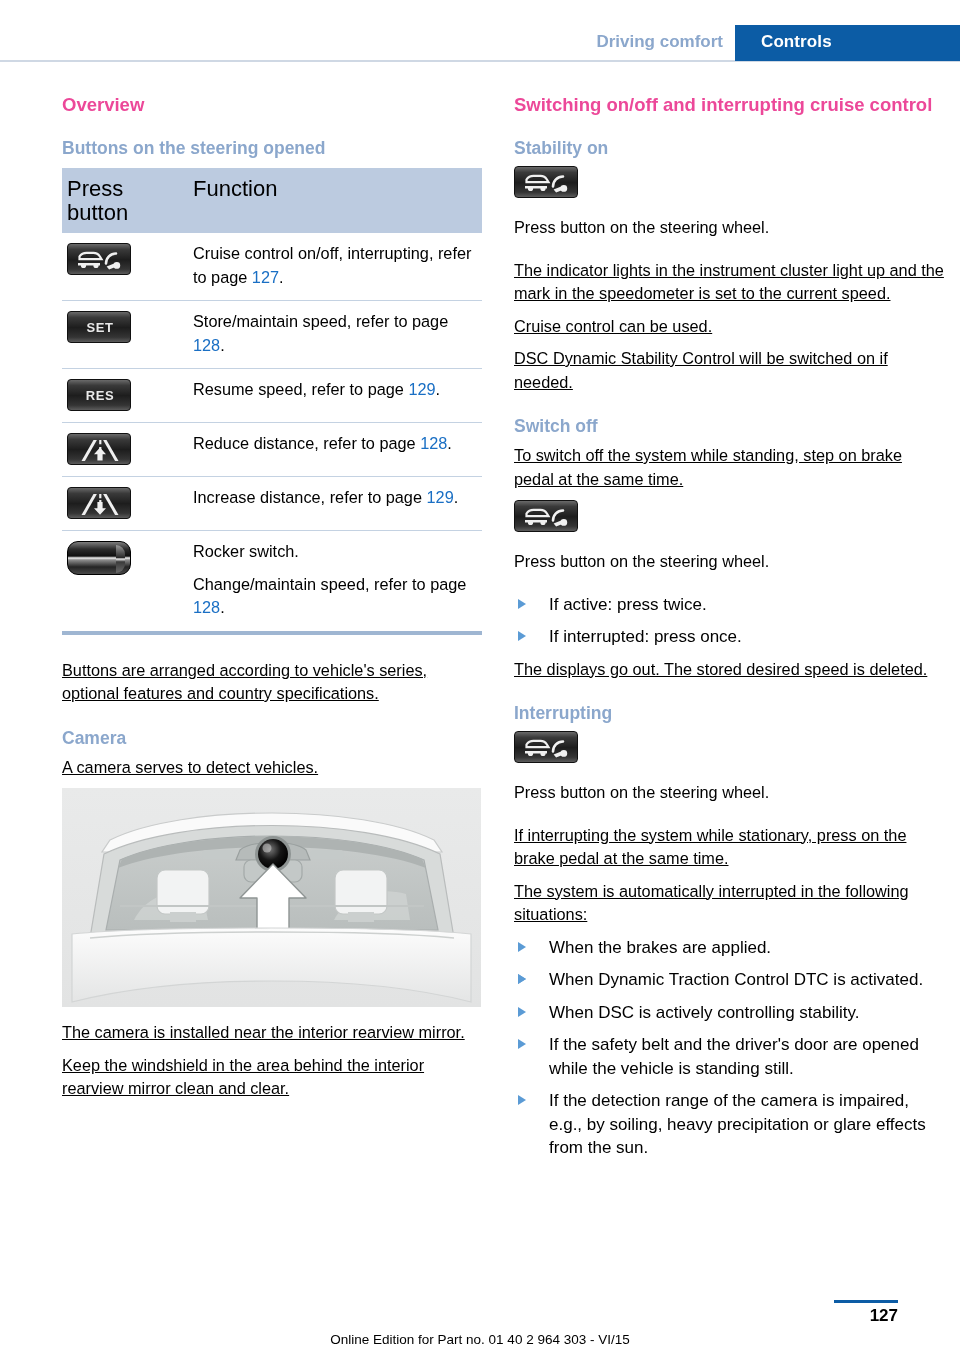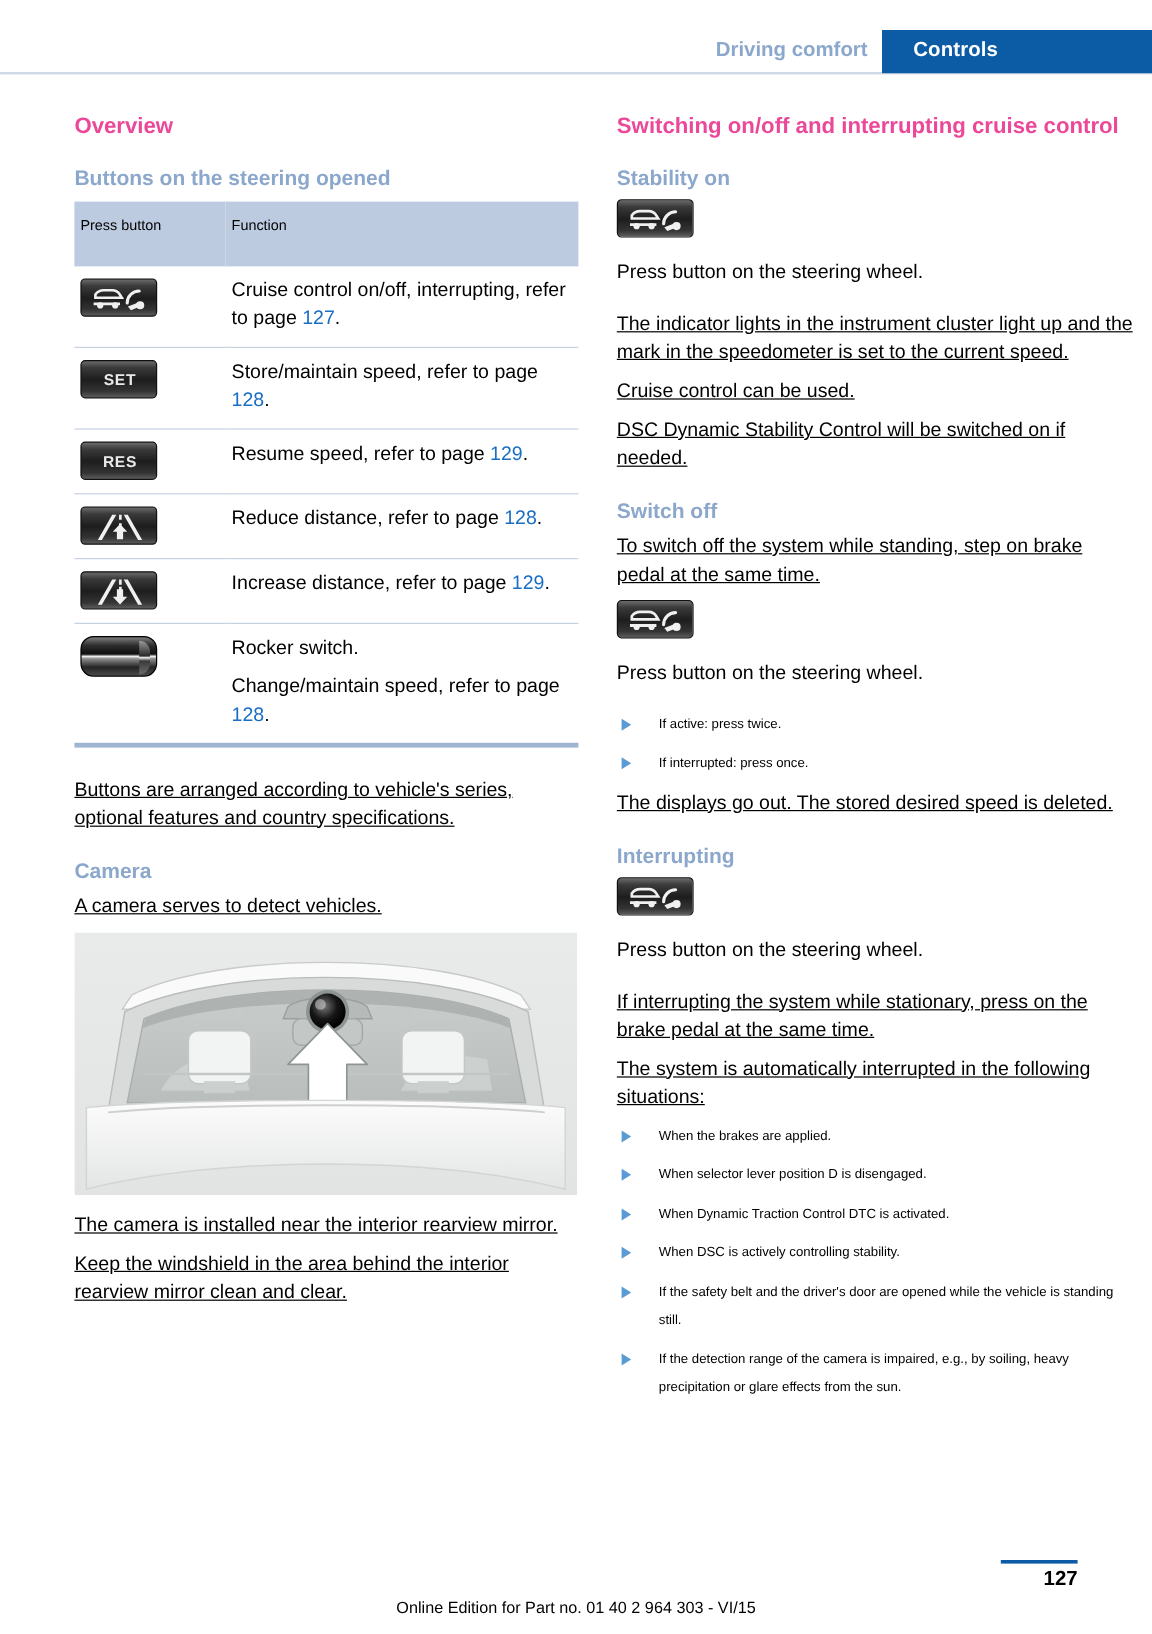--- a/index.html
+++ b/index.html
@@ -51,22 +51,22 @@
   }
   p.body.gap { margin-bottom: 20px; }
   .pref { color: #1a6fc4; }
 
   
   table.btn-table {
     width: 100%; border-collapse: collapse; margin-bottom: 24px;
   }
   table.btn-table thead th {
     background: #bccbe0; text-align: left; font-weight: normal;
-    font-size: 12px; line-height: 23.5px; vertical-align: top;
-    padding: 9px 8px 21px 5px;
+    font-size: 22px; line-height: 23.5px; vertical-align: top;
+    padding: 9px 8px 9px 5px;
   }
   table.btn-table thead th.c1 { width: 126px; }
   table.btn-table tbody td {
     border-top: 1.6px solid #c4d2e2;
     vertical-align: top; padding: 9px 8px 11px 5px;
     font-size: 16.3px; line-height: 23.5px;
   }
   table.btn-table tbody tr:first-child td { border-top: none; }
   table.btn-table tbody td.c1 { width: 126px; padding-top: 10px; }
   .tbl-bottom-rule { height: 4px; background: #9fb6d2; margin-top: -24px; margin-bottom: 24px; }
@@ -97,21 +97,21 @@
   
   .icon-row {
     display: flex; align-items: flex-start; gap: 14px; margin-bottom: 19px; flex-direction: column;
   }
   .icon-row .label { font-size: 16.3px; line-height: 23.5px; padding-top: 4px; }
 
   
   ul.bullets { list-style: none; margin-bottom: 9px; }
   ul.bullets li {
     position: relative; padding-left: 35px;
-    font-size: 11px; line-height: 23.5px; margin-bottom: 9px;
+    font-size: 17px; line-height: 23.5px; margin-bottom: 9px;
   }
   ul.bullets li .tri {
     position: absolute; left: 4px; top: 6px;
     width: 0; height: 0;
     border-left: 8px solid #5b9bd5;
     border-top: 5.5px solid transparent;
     border-bottom: 5.5px solid transparent;
   }
 
   
@@ -393,21 +393,21 @@
         </svg>
       </span>
       <span class="label">Press button on the steering wheel.</span>
     </div>
 
     <p class="body">If interrupting the system while stationary, press on the brake pedal at the same time.</p>
     <p class="body">The system is automatically interrupted in the following situations:</p>
 
     <ul class="bullets">
       <li><span class="tri"></span><span>When the brakes are applied.</span></li>
-      <li><span class="tri"></span><span>When selector lever position D is disengaged.</span></li>
+      <li><span class="tri"></span></li>
       <li><span class="tri"></span><span>When Dynamic Traction Control DTC is activated.</span></li>
       <li><span class="tri"></span><span>When DSC is actively controlling stability.</span></li>
       <li><span class="tri"></span><span>If the safety belt and the driver's door are opened while the vehicle is standing still.</span></li>
       <li><span class="tri"></span><span>If the detection range of the camera is impaired, e.g., by soiling, heavy precipitation or glare effects from the sun.</span></li>
     </ul>
   </div>
 
   <div class="footer">
     <div class="pg-rule"></div>
     <div class="pg-num">127</div>

